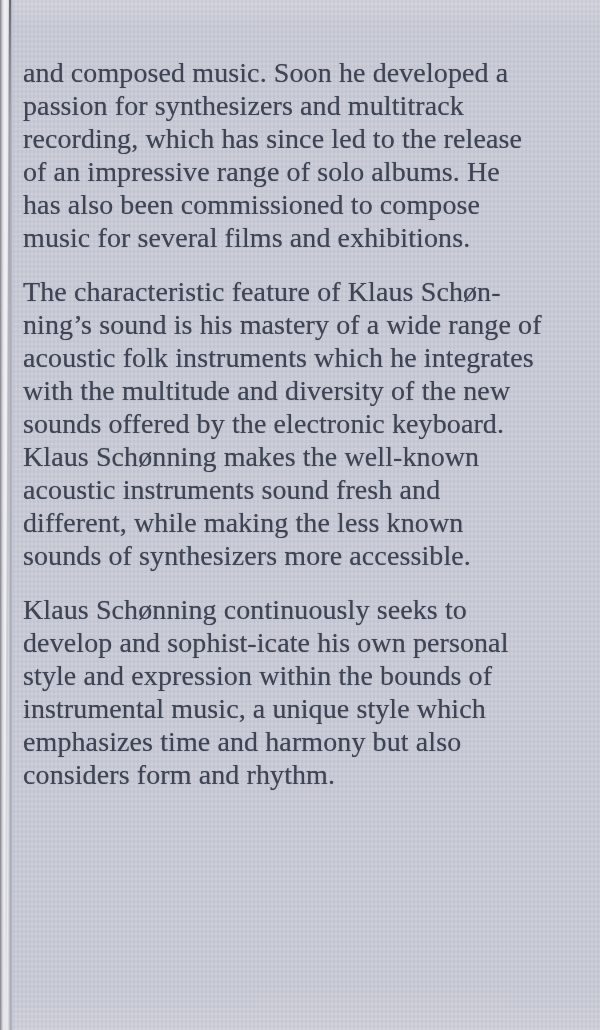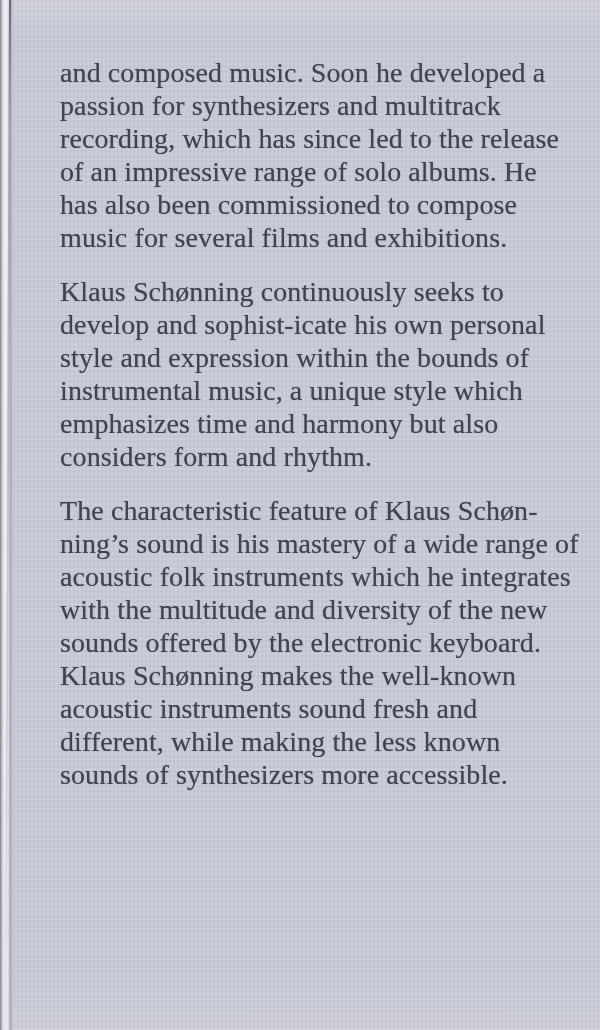--- a/index.html
+++ b/index.html
@@ -64,21 +64,20 @@
       rgba(150,152,166,0.45) 45%,
       rgba(160,162,176,0.30) 80%,
       rgba(170,172,186,0.15) 100%);
     transform: rotate(0.25deg);
     transform-origin: top left;
   }
   .text-block {
     position: relative;
     padding: 56px 16px 0 23px;
     color: #3e4454;
-    margin-left: 37px;
   }
   .text-block p {
     margin: 0 0 21px 0;
     font-size: 28px;
     line-height: 33px;
     white-space: pre;
     letter-spacing: 0.1px;
     text-shadow: 0 0 1px rgba(62,68,84,0.55);
   }
 </style>
@@ -90,29 +89,29 @@
   <div class="page-edge">
     <div class="crease"></div>
   </div>
   <div class="text-block">
     <p>and composed music. Soon he developed a
 passion for synthesizers and multitrack
 recording, which has since led to the release
 of an impressive range of solo albums. He
 has also been commissioned to compose
 music for several films and exhibitions.</p>
-    <p>Klaus Schønning continuously seeks to
-develop and sophist-icate his own personal
-style and expression within the bounds of
-instrumental music, a unique style which
-emphasizes time and harmony but also
-considers form and rhythm.</p>
     <p>The characteristic feature of Klaus Schøn-
 ning’s sound is his mastery of a wide range of
 acoustic folk instruments which he integrates
 with the multitude and diversity of the new
 sounds offered by the electronic keyboard.
 Klaus Schønning makes the well-known
 acoustic instruments sound fresh and
 different, while making the less known
 sounds of synthesizers more accessible.</p>
+    <p>Klaus Schønning continuously seeks to
+develop and sophist-icate his own personal
+style and expression within the bounds of
+instrumental music, a unique style which
+emphasizes time and harmony but also
+considers form and rhythm.</p>
   </div>
 </div>
 
 </body></html>

